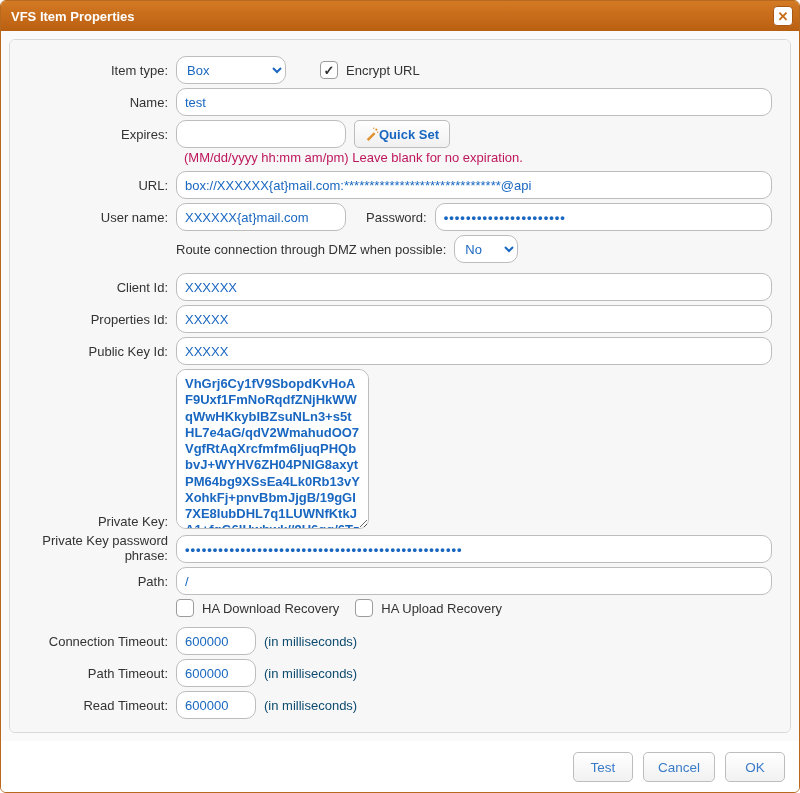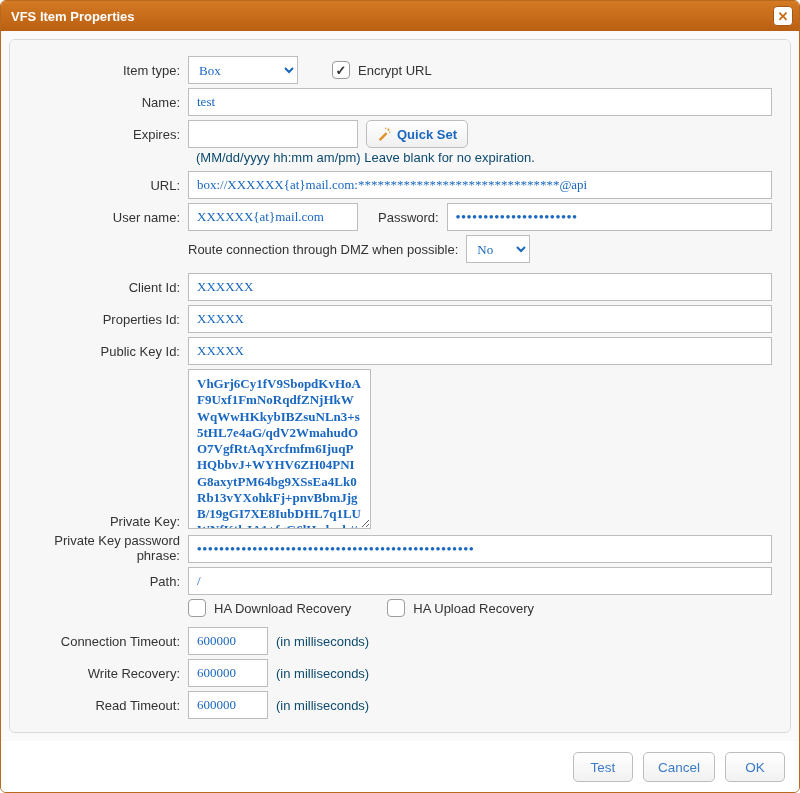--- a/index.html
+++ b/index.html
@@ -55,21 +55,21 @@
     flex: 1;
     padding: 8px;
     display: flex; flex-direction: column;
     min-height: 0;
   }
   .panel {
     flex: 1;
     border: 1px solid var(--panel-border);
     border-radius: 6px;
     background: var(--page-bg);
-    padding: 12px 18px 16px 30px;
+    padding: 12px 18px 16px 18px;
     overflow: auto;
   }
   .row {
     display: flex; align-items: center;
     margin: 4px 0;
   }
   .row.top { align-items: flex-end; }
   .row .label {
     width: 148px;
     text-align: right;
@@ -80,58 +80,58 @@
   }
   .row.top .label { padding-top: 6px; }
   .row .fieldwrap {
     flex: 1;
     display: flex; align-items: center; flex-wrap: wrap;
     gap: 6px 8px;
   }
   
   select, input[type=text], input[type=password], textarea {
     border: 1px solid var(--input-border);
-    border-radius: 0;
+    border-radius: 10px;
     background: var(--input-bg);
     color: var(--blue);
-    font-family: Liberation Serif, serif;
+    font-family: Liberation Sans, sans-serif;
     font-size: 13px;
     padding: 5px 8px;
     height: 28px;
   }
   select { color: var(--blue); font-weight: 500; padding: 4px 6px; }
   .select-item-type { width: 110px; }
   .select-no { width: 64px; }
   input.wide { flex: 1; min-width: 120px; }
   textarea {
     height: 160px; resize: vertical;
     line-height: 1.25; padding: 6px 8px;
     white-space: pre-wrap; overflow-wrap: anywhere;
     font-weight: 600;
   }
   .hint {
-    color: #0c4a6e; font-size: 13px;
+    color: #be185d; font-size: 13px;
     margin-left: 156px;
     margin-top: -2px; margin-bottom: 6px;
     display: block;
   }
   .hint-small { color: #0c4a6e; font-size: 13px; }
   .fake-check {
     width: 18px; height: 18px;
     border: 1px solid #9c9c9c;
     border-radius: 4px;
     background: #fff;
     display: inline-flex; align-items: center; justify-content: center;
     color: #333; font-weight: 900;
   }
   .checkline {
     display: inline-flex; align-items: center; gap: 8px;
   }
   .quick-set {
-    display: inline-flex; align-items: center; gap: 6px;
+    display: inline-flex; align-items: center; gap: 0;
     height: 28px; padding: 0 10px;
     border: 1px solid var(--input-border);
     border-radius: 5px;
     background: linear-gradient(#ffffff, #f0f0f0);
     color: var(--blue);
     font-weight: 600; font-size: 13px;
     cursor: pointer;
   }
   .wand {
     width: 14px; height: 14px;
@@ -273,42 +273,42 @@
 
       <div class="row">
         <div class="label">Path:</div>
         <div class="fieldwrap">
             <input class="wide" type="text" value="/" style="">
           </div>
       </div>
 
       <div class="row">
         <div class="label"></div>
-        <div class="fieldwrap" style="gap:36px">
+        <div class="fieldwrap" style="gap:16px">
           <span class="checkline">
             <span class="fake-check"></span>
             <span class="inline-label">HA Download Recovery</span>
           </span>
           <span class="checkline">
             <span class="fake-check"></span>
             <span class="inline-label">HA Upload Recovery</span>
           </span>
         </div>
       </div>
 
       <div class="row spacer-top">
         <div class="label">Connection Timeout:</div>
         <div class="fieldwrap">
           <input type="text" style="width: 80px;" value="600000">
           <span class="hint-small">(in milliseconds)</span>
         </div>
       </div>
 
       <div class="row">
-        <div class="label">Write Recovery:</div>
+        <div class="label">Path Timeout:</div>
         <div class="fieldwrap">
           <input type="text" style="width: 80px;" value="600000">
           <span class="hint-small">(in milliseconds)</span>
         </div>
       </div>
 
       <div class="row">
         <div class="label">Read Timeout:</div>
         <div class="fieldwrap">
           <input type="text" style="width: 80px;" value="600000">

